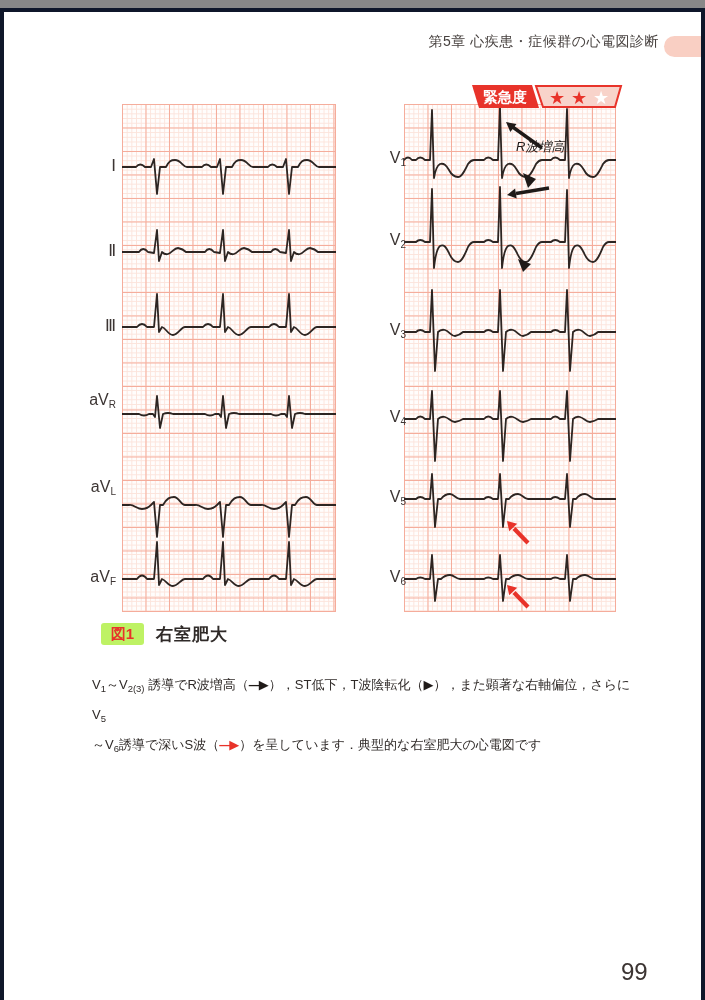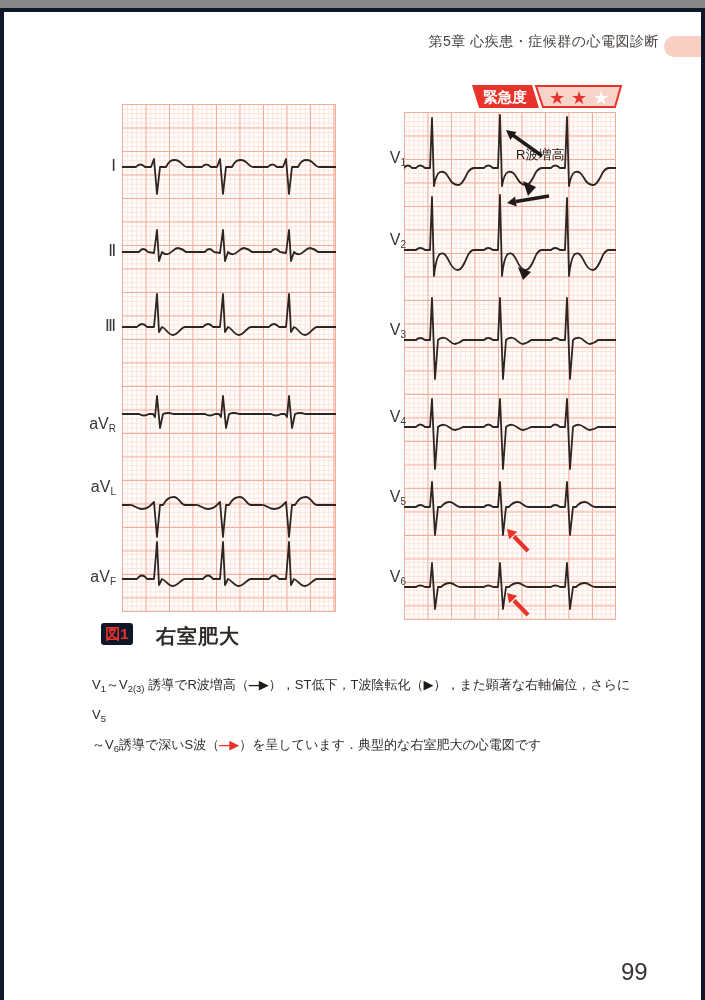--- a/index.html
+++ b/index.html
@@ -21,35 +21,35 @@
     background-color:#fffdfc;
     background-image:
       linear-gradient(#f5ac9b 1px, transparent 1px),
       linear-gradient(90deg,#f5ac9b 1px, transparent 1px),
       linear-gradient(#fce4dc 1px, transparent 1px),
       linear-gradient(90deg,#fce4dc 1px, transparent 1px);
     background-size:23.5px 23.5px,23.5px 23.5px,4.7px 4.7px,4.7px 4.7px;
     box-shadow:inset -1px -1px 0 #f5ac9b;
   }
   .panel-limb{left:118px;top:92px;width:214px;height:508px;}
-  .panel-chest{left:400px;top:100px;width:212px;height:508px;}
+  .panel-chest{left:400px;top:92px;width:212px;height:508px;font-style:italic;}
   .ecg-panel svg{position:absolute;left:0;top:0;display:block;}
   .lead-label{
     position:absolute;font-size:16px;color:#3c3533;text-align:right;width:40px;
   }
   .lead-label .sub{font-size:10px;vertical-align:-3px;}
   .labels-left .lead-label{left:72px;}
   .labels-right .lead-label{left:362px;}
   .badge{position:absolute;left:468px;top:73px;}
   .fig-tag{
-    position:absolute;left:97px;top:611px;width:32px;height:22px;
-    background:#0f172a;border-radius:3px;color:#e8332a;font-weight:bold;
+    position:absolute;left:97px;top:611px;width:43px;height:22px;
+    background:#bef264;border-radius:3px;color:#e8332a;font-weight:bold;
     font-size:15px;text-align:center;line-height:22px;
   }
-  .fig-title{position:absolute;left:152px;top:611px;font-size:20px;font-weight:bold;color:#2f2a28;letter-spacing:1px;}
+  .fig-title{position:absolute;left:152px;top:611px;font-size:17px;font-weight:bold;color:#2f2a28;letter-spacing:1px;}
   .fig-desc{
     position:absolute;left:88px;top:660px;width:552px;font-size:13px;
     line-height:26px;color:#2f2a28;
   }
   .fig-desc .sub{font-size:9.5px;vertical-align:-3px;}
   .fig-desc .arrow-black{color:#1f1a18;font-weight:bold;letter-spacing:-3px;padding-right:3px;}
   .fig-desc .arrow-red{color:#e8332a;font-weight:bold;letter-spacing:-3px;padding-right:3px;}
   .fig-desc .tri-black{color:#1f1a18;}
   .page-number{position:absolute;left:617px;top:946px;font-size:24px;color:#3c3533;}
 </style>
@@ -100,21 +100,21 @@
         <line x1="124" y1="503" x2="110" y2="488.5" stroke="#e8332a" stroke-width="4.2"></line>
         <polygon points="103,481 105.2,491.3 113.2,483.7" fill="#e8332a"></polygon>
       </g>
     </svg>
   </div>
 
   <div class="labels-left">
     <div class="lead-label" style="top:144px"><span>Ⅰ</span><span class="sub"></span></div>
     <div class="lead-label" style="top:229px"><span>Ⅱ</span><span class="sub"></span></div>
     <div class="lead-label" style="top:304px"><span>Ⅲ</span><span class="sub"></span></div>
-    <div class="lead-label" style="top:403px"><span>aV</span><span class="sub">R</span></div>
+    <div class="lead-label" style="top:379px"><span>aV</span><span class="sub">R</span></div>
     <div class="lead-label" style="top:466px"><span>aV</span><span class="sub">L</span></div>
     <div class="lead-label" style="top:556px"><span>aV</span><span class="sub">F</span></div>
   </div>
 
   <div class="labels-right">
     <div class="lead-label" style="top:137px"><span>V</span><span class="sub">1</span></div>
     <div class="lead-label" style="top:219px"><span>V</span><span class="sub">2</span></div>
     <div class="lead-label" style="top:309px"><span>V</span><span class="sub">3</span></div>
     <div class="lead-label" style="top:396px"><span>V</span><span class="sub">4</span></div>
     <div class="lead-label" style="top:476px"><span>V</span><span class="sub">5</span></div>

